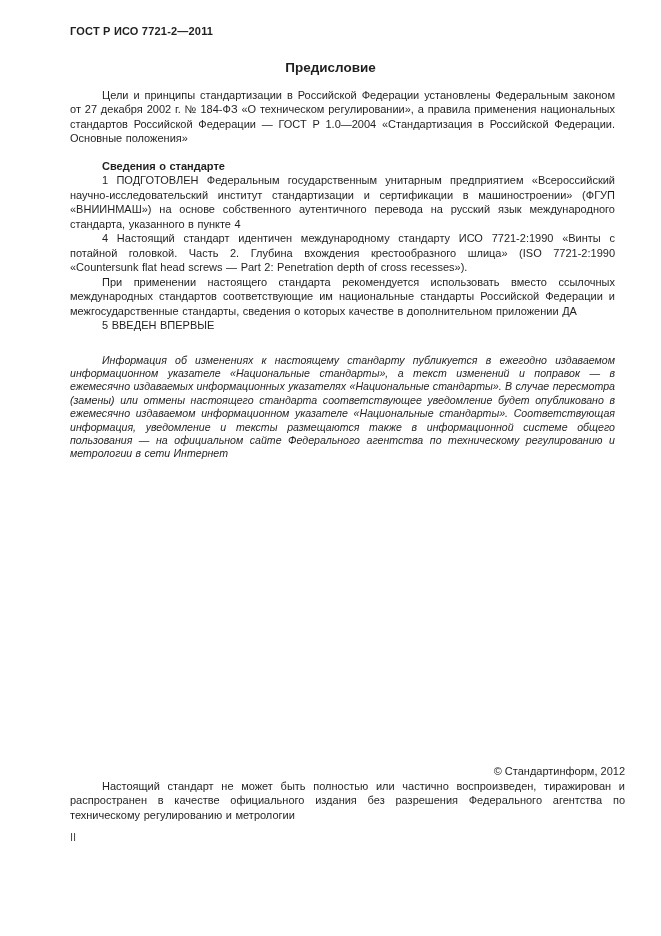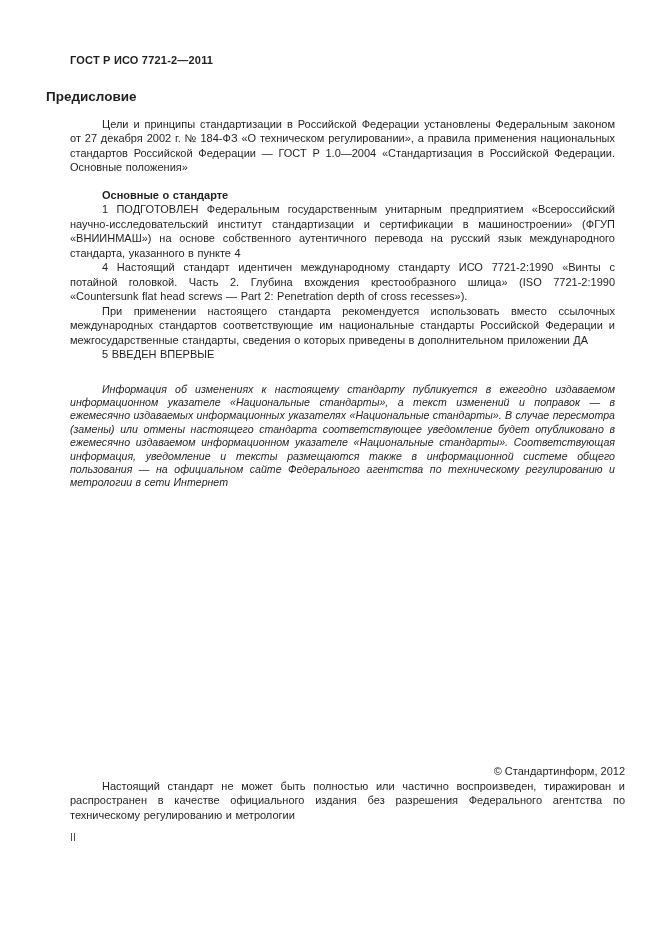--- a/index.html
+++ b/index.html
@@ -6,35 +6,35 @@
     margin: 0;
     padding: 0;
     background: #ffffff;
   }
   .page {
     position: relative;
     width: 661px;
     height: 936px;
     background: #ffffff;
     box-sizing: border-box;
-    padding: 53px 46px 0 70px;
+    padding: 24px 46px 0 70px;
     font-family: "Liberation Sans", sans-serif;
     color: #1f1f1f;
     overflow: hidden;
   }
   .doc-number {
     font-weight: 700;
     font-size: 11px;
     line-height: 14.5px;
     letter-spacing: 0.2px;
   }
   .title {
     font-size: 13.5px;
     font-weight: 700;
-    text-align: left;
+    text-align: center;
     margin: 21px 0 0 -24px; 
     line-height: 16px;
   }
   .body {
     font-size: 11px;
     line-height: 14.5px;
     text-align: justify;
     text-indent: 32px;
     margin: 0;
     word-spacing: 0.5px;
@@ -80,29 +80,29 @@
 <body>
 
 <div class="page">
 
   <div class="doc-number">ГОСТ Р ИСО 7721-2—2011</div>
 
   <h1 class="title">Предисловие</h1>
 
   <p class="body intro">Цели и принципы стандартизации в Российской Федерации установлены Федеральным законом от 27 декабря 2002 г. № 184-ФЗ «О техническом регулировании», а правила применения национальных стандартов Российской Федерации — ГОСТ Р 1.0—2004 «Стандартизация в Российской Федерации. Основные положения»</p>
 
-  <p class="body heading">Основные о стандарте</p>
+  <p class="body heading">Сведения о стандарте</p>
 
   <p class="body clause">1 ПОДГОТОВЛЕН Федеральным государственным унитарным предприятием «Всероссийский научно-исследовательский институт стандартизации и сертификации в машиностроении» (ФГУП «ВНИИНМАШ») на основе собственного аутентичного перевода на русский язык международного стандарта, указанного в пункте 4</p>
 
 
 
   <p class="body clause">4 Настоящий стандарт идентичен международному стандарту ИСО 7721-2:1990 «Винты с потайной головкой. Часть 2. Глубина вхождения крестообразного шлица» (ISO 7721-2:1990 «Countersunk flat head screws — Part 2: Penetration depth of cross recesses»).</p>
 
-  <p class="body clause-cont">При применении настоящего стандарта рекомендуется использовать вместо ссылочных международных стандартов соответствующие им национальные стандарты Российской Федерации и межгосударственные стандарты, сведения о которых приведены в дополнительном приложении ДА</p>
+  <p class="body clause-cont">При применении настоящего стандарта рекомендуется использовать вместо ссылочных международных стандартов соответствующие им национальные стандарты Российской Федерации и межгосударственные стандарты, сведения о которых качестве в дополнительном приложении ДА</p>
 
   <p class="body clause">5 ВВЕДЕН ВПЕРВЫЕ</p>
 
   <p class="note">Информация об изменениях к настоящему стандарту публикуется в ежегодно издаваемом информационном указателе «Национальные стандарты», а текст изменений и поправок — в ежемесячно издаваемых информационных указателях «Национальные стандарты». В случае пересмотра (замены) или отмены настоящего стандарта соответствующее уведомление будет опубликовано в ежемесячно издаваемом информационном указателе «Национальные стандарты». Соответствующая информация, уведомление и тексты размещаются также в информационной системе общего пользования — на официальном сайте Федерального агентства по техническому регулированию и метрологии в сети Интернет</p>
 
   <div class="footer">
     <p class="copyright">© Стандартинформ, 2012</p>
 
     <p class="body restriction">Настоящий стандарт не может быть полностью или частично воспроизведен, тиражирован и распространен в качестве официального издания без разрешения Федерального агентства по техническому регулированию и метрологии</p>
 

